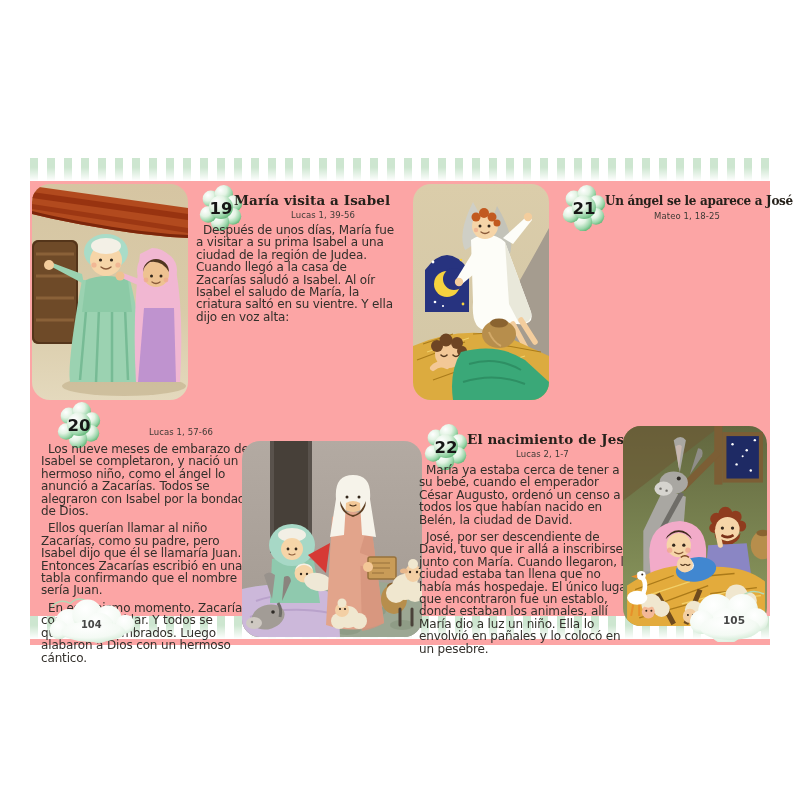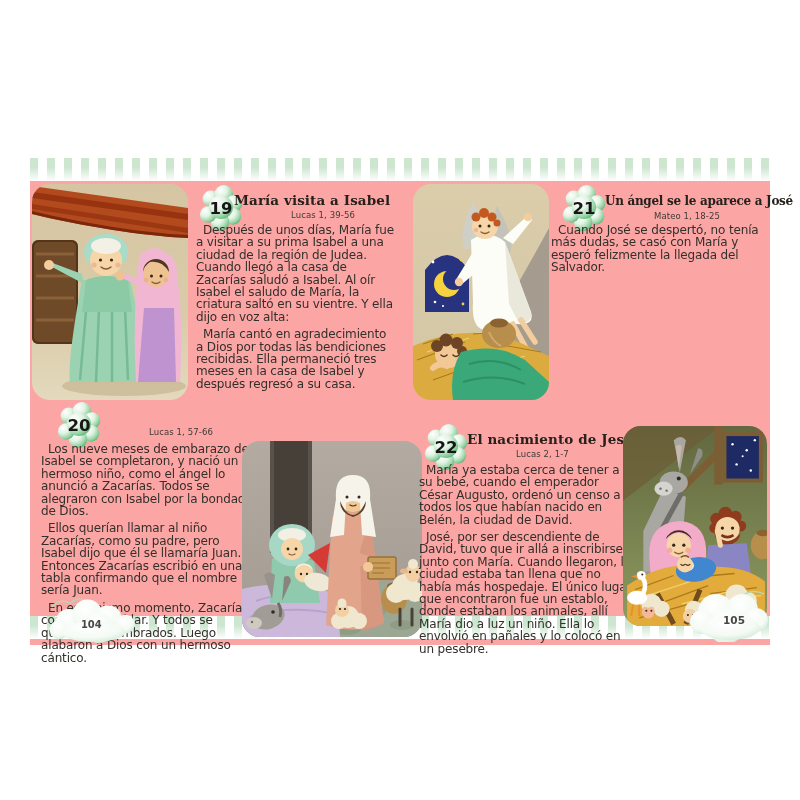--- a/index.html
+++ b/index.html
@@ -120,21 +120,20 @@
         <circle cx="24" cy="40" r="10"></circle>
         <circle cx="11" cy="32" r="9"></circle>
       <circle cx="25" cy="24" r="13"></circle>
     </g>
     <text x="25" y="31" text-anchor="middle">19</text>
   </svg>
   <div class="story-title" style="left:204px;top:34px">María visita a Isabel</div>
   <div class="story-ref" style="left:213px;top:52px">Lucas 1, 39-56</div>
   <div class="story-text" style="left:166px;top:66px;width:200px">
     <p>Después de unos días, María fue a visitar a su prima Isabel a una ciudad de la región de Judea. Cuando llegó a la casa de Zacarías saludó a Isabel. Al oír Isabel el saludo de María, la criatura saltó en su vientre. Y ella dijo en voz alta:</p>
-    <p>María cantó en agradecimiento a Dios por todas las bendiciones recibidas. Ella permaneció tres meses en la casa de Isabel y después regresó a su casa.</p>
   </div>
 
   <div class="illus" style="left:383px;top:26px;width:136px;height:216px">
     <svg viewBox="0 0 136 216" preserveAspectRatio="none">
       <defs>
           <linearGradient id="i2bg" x1="0" y1="0" x2="0" y2="1">
         <stop offset="0" stop-color="#dbcdaa"></stop>
             <stop offset="1" stop-color="#d2c6a6"></stop>
       </linearGradient>
         </defs>
@@ -198,21 +197,20 @@
       <circle cx="38" cy="34" r="9"></circle>
         <circle cx="24" cy="40" r="10"></circle>
         <circle cx="11" cy="32" r="9"></circle>
       <circle cx="25" cy="24" r="13"></circle>
     </g>
     <text x="25" y="31" text-anchor="middle">21</text>
   </svg>
   <div class="story-title small" style="left:575px;top:36px">Un ángel se le aparece a José</div>
   <div class="story-ref" style="left:576px;top:53px">Mateo 1, 18-25</div>
   <div class="story-text" style="left:521px;top:66px;width:215px">
-    <p>Cuando José se despertó, no tenía más dudas, se casó con María y esperó felizmente la llegada del Salvador.</p>
   </div>
 
   <svg class="badge" style="left:26px;top:243px" viewBox="0 0 50 52">
     <g fill="url(#badgeGrad)">
       <circle cx="14" cy="15" r="9"></circle>
         <circle cx="28" cy="10" r="10"></circle>
         <circle cx="39" cy="20" r="9"></circle>
       <circle cx="38" cy="34" r="9"></circle>
         <circle cx="24" cy="40" r="10"></circle>
         <circle cx="11" cy="32" r="9"></circle>

